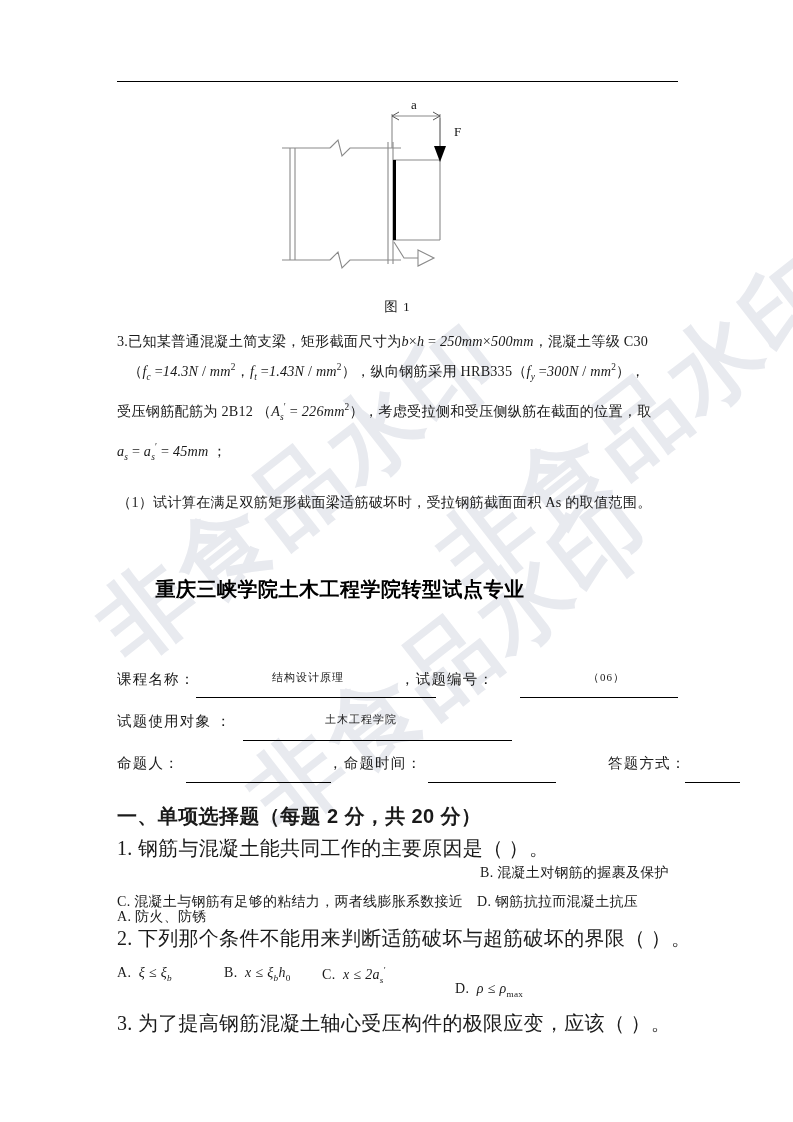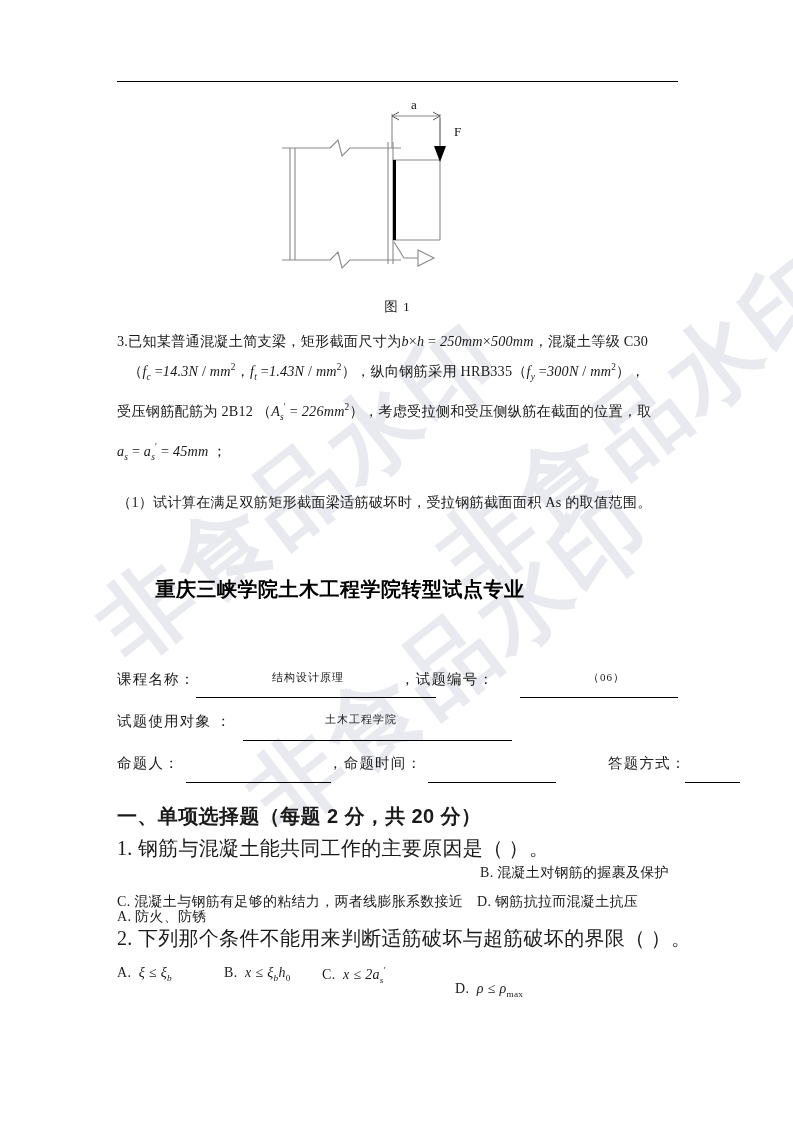--- a/index.html
+++ b/index.html
@@ -283,14 +283,15 @@
   </div>
   <div class="opt" style="left:322px; top:965px;">
     <span>C.</span>
     <span class="math">&nbsp;x ≤ 2a<sub>s</sub><sup class="rm">′</sup></span>
   </div>
   <div class="opt" style="left:455px; top:965px;margin-top:16px;">
     <span>D.</span>
     <span class="math">&nbsp;ρ ≤ ρ<sub class="rm">max</sub></span>
   </div>
 
+  <div class="q-text" style="left:117px; top:1010px;">3. 为了提高钢筋混凝土轴心受压构件的极限应变，应该（    ）。</div>
 
 </div>
 
 </body></html>

